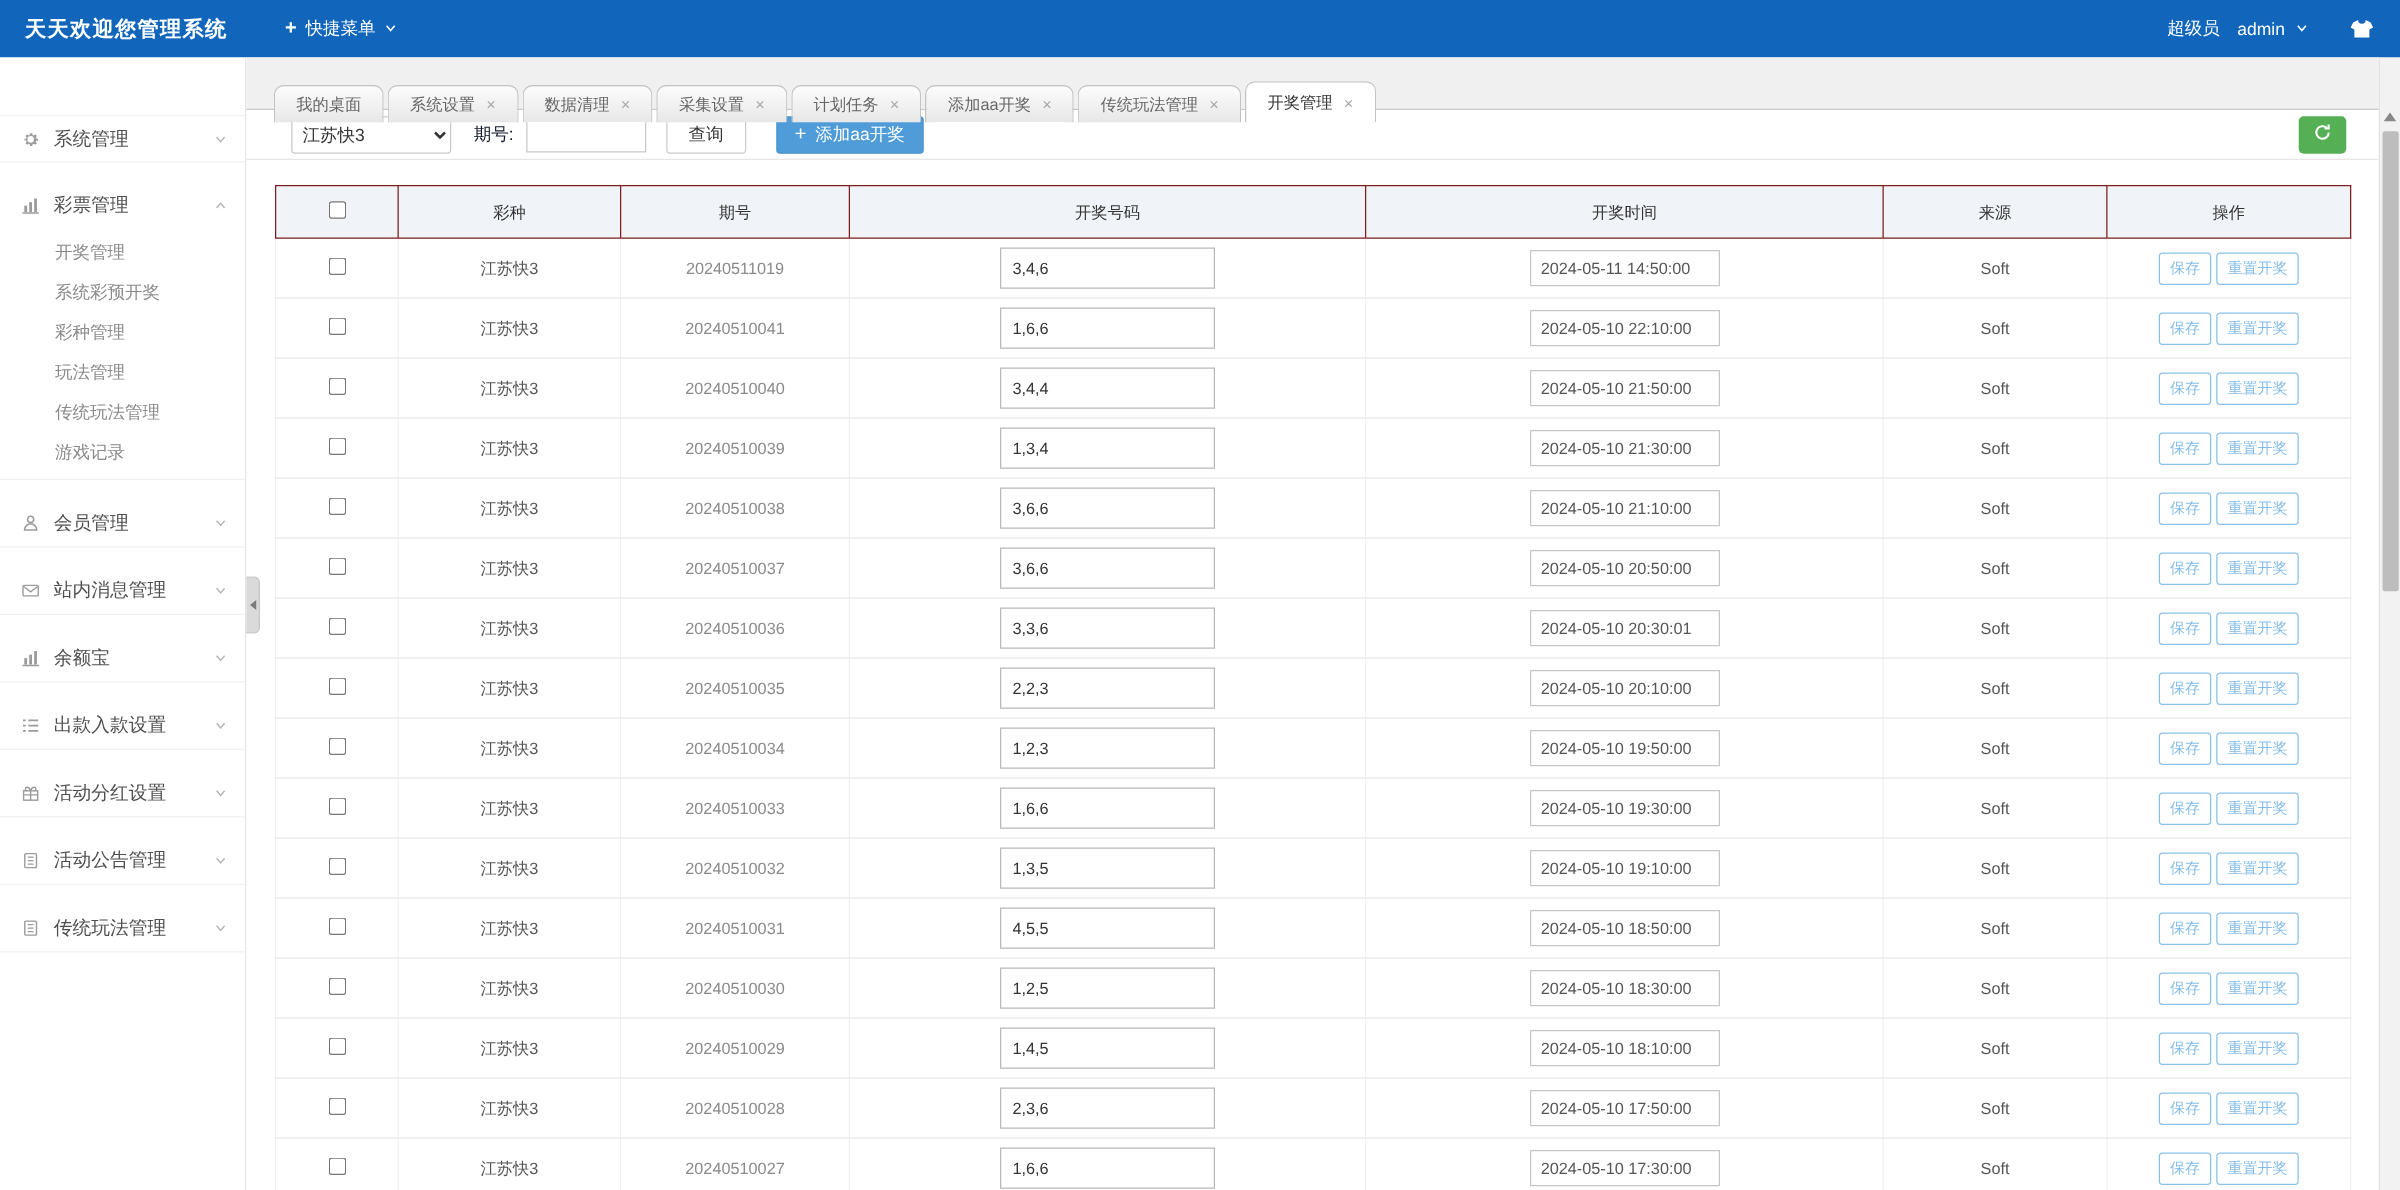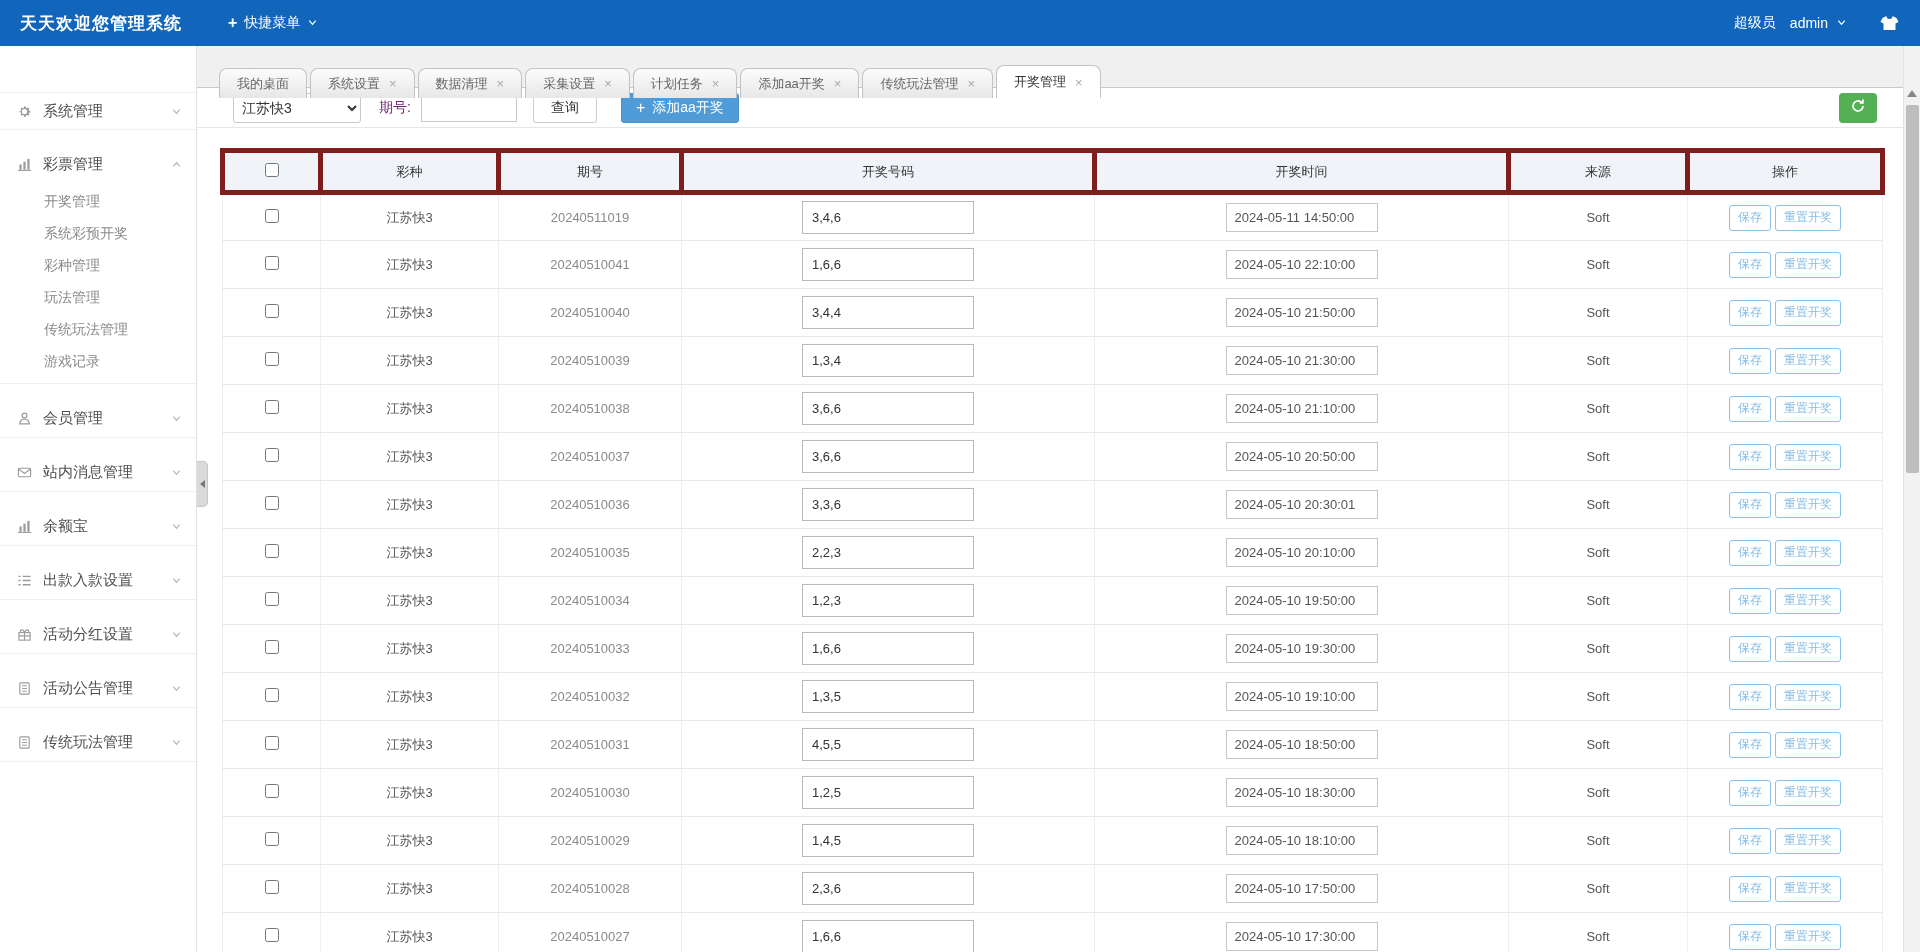--- a/index.html
+++ b/index.html
@@ -55,40 +55,40 @@
     position: relative; top: 11px; white-space: nowrap; }
   .tab.active { background: #fff; height: 33px; color: #333; z-index: 2; }
   .tab-close { margin-left: 9px; color: #a8a8a8; font-size: 13px; line-height: 1; cursor: pointer; }
 
   
   .filter { height: 40px; background: #fff; border-bottom: 1px solid #e6e6e6;
     display: flex; align-items: center; padding: 0 24px 0 36px; gap: 10px; flex-shrink: 0; }
   .lottery-select { width: 128px; height: 30px; border: 1px solid #c9c9c9; border-radius: 3px;
     font-size: 14px; color: #333; padding: 0 4px; background: #fff;
     font-family: "Liberation Sans", "DejaVu Sans", sans-serif; }
-  .lbl { font-size: 14px; color: #701a75; margin-left: 8px; }
+  .lbl { font-size: 14px; color: #0f172a; margin-left: 8px; }
   .period-input { width: 96px; height: 28px; border: 1px solid #c9c9c9; padding: 0 6px;
     font-size: 13px; }
   .btn-query { height: 30px; padding: 0 17px; background: #fff; border: 1px solid #ccc;
     border-radius: 3px; font-size: 14px; color: #333; margin-left: 6px; cursor: pointer;
     font-family: inherit; }
   .btn-add { height: 30px; padding: 0 14px; background: #4f9cd8; border: 1px solid #4793d0;
     border-radius: 3px; color: #fff; font-size: 14px; display: flex; align-items: center;
     gap: 7px; margin-left: 14px; cursor: pointer; font-family: inherit; }
   .btn-add .plus { font-size: 16px; }
   .btn-refresh { margin-left: auto; margin-right: 2px; width: 38px; height: 30px; background: #55b055;
     border: none; border-radius: 4px; display: flex; align-items: center; justify-content: center;
     cursor: pointer; }
 
   
   .table-wrap { margin: 20px 23px 0; }
   table { width: 100%; border-collapse: collapse; table-layout: fixed; background: #fff;
     font-size: 13px; color: #555; border: 1px solid #ececec; }
   thead th { height: 42px; background: #f0f4f9; font-weight: 400; color: #333;
-    border: 5px solid #7f1d1d; }
+    border: 1px solid #7f1d1d; }
   tbody td { height: 48px; border: 1px solid #efefef; border-bottom: 1px solid #e8e8e8;
     text-align: center; vertical-align: middle; }
   .c-period { color: #8a8a8a; }
   .num-input { width: 172px; height: 33px; border: 1px solid #b9b9b9; padding: 0 9px;
     font-size: 13px; color: #333; }
   .time-input { width: 152px; height: 29px; border: 1px solid #c6c6c6; padding: 0 8px;
     font-size: 13px; color: #555; }
   .btn-save, .btn-reset { height: 26px; border: 1px solid #8ac1ea; background: #fff;
     color: #85bde8; border-radius: 3px; font-size: 12px; padding: 0 8px; margin: 0 2px;
     cursor: pointer; font-family: inherit; }

